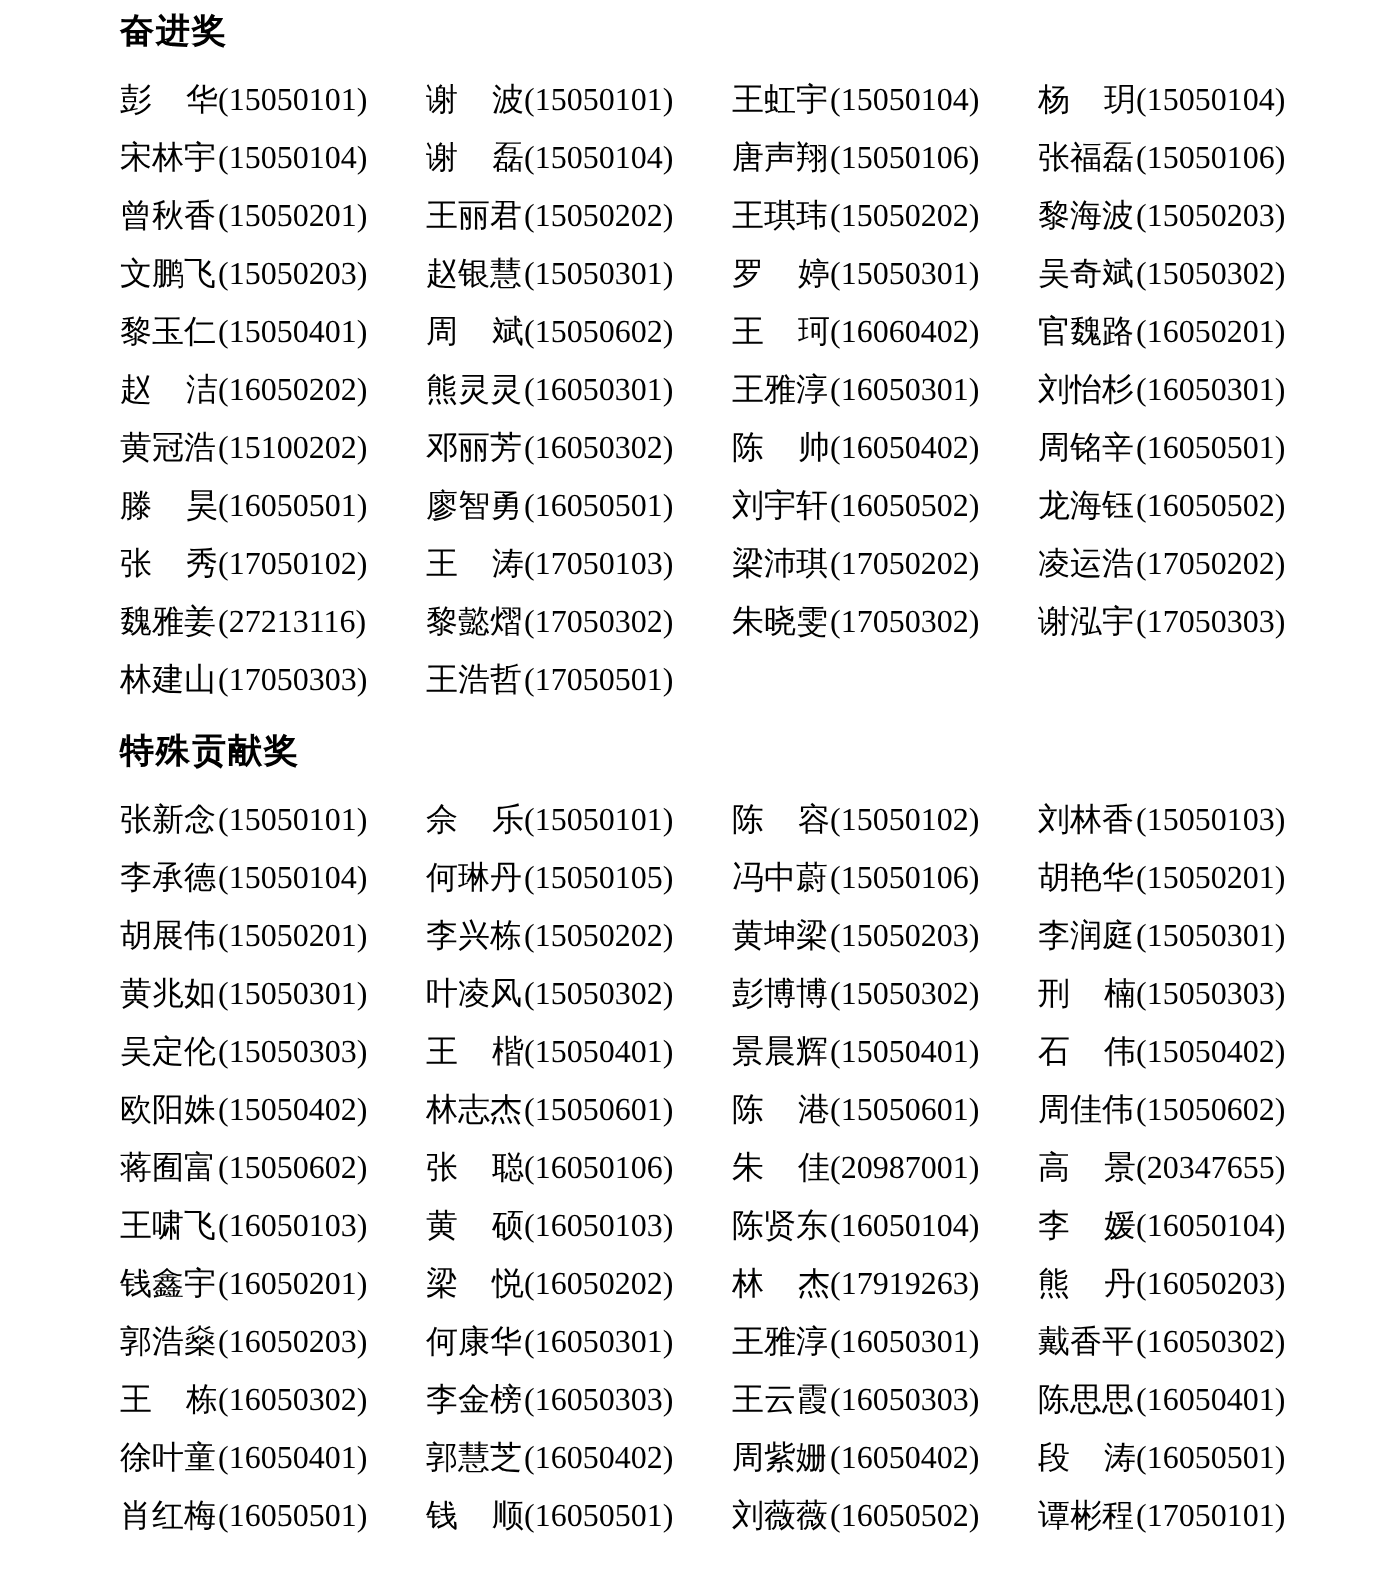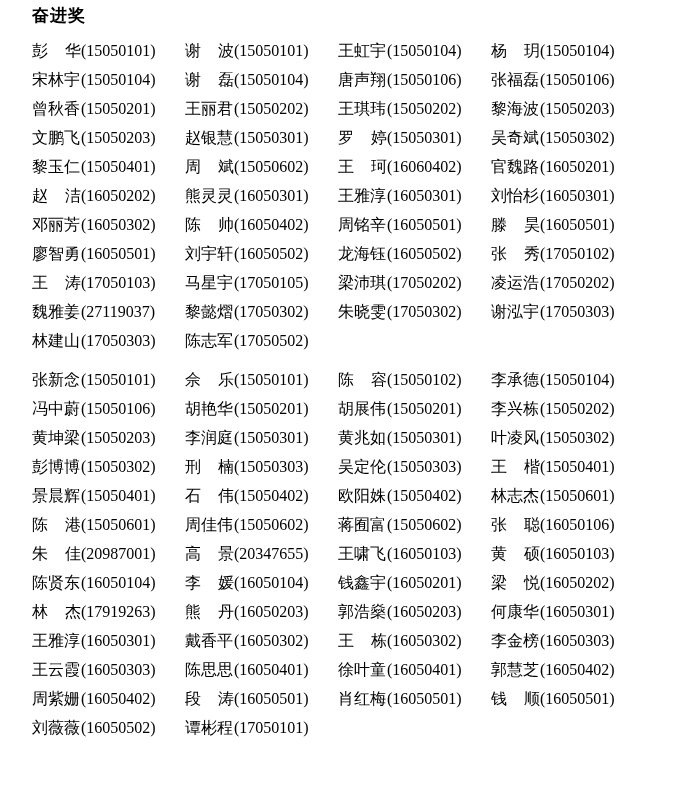--- a/index.html
+++ b/index.html
@@ -11,21 +11,21 @@
     width: 695px;
     height: 795px;
     overflow: hidden;
     color: #000000;
     font-family: "Liberation Serif", "DejaVu Serif", serif;
   }
   .page {
     box-sizing: border-box;
     width: 695px;
     height: 795px;
-    padding: 5px 10px 0 32px;
+    padding: 5px 10px 0 60px;
   }
   .section {
     margin: 0 0 10px 0;
   }
   .section-title {
     font-size: 17px;
     font-weight: bold;
     line-height: 22px;
     margin: 0 0 9px 0;
     letter-spacing: 1px;
@@ -174,20 +174,24 @@
   </div>
         <div class="entry">
     <span class="name">王雅淳</span>
     <span class="sid">(16050301)</span>
   </div>
         <div class="entry">
     <span class="name">刘怡杉</span>
     <span class="sid">(16050301)</span>
   </div>
         <div class="entry">
+    <span class="name">黄冠浩</span>
+    <span class="sid">(15100202)</span>
+  </div>
+        <div class="entry">
     <span class="name">邓丽芳</span>
     <span class="sid">(16050302)</span>
   </div>
         <div class="entry">
     <span class="name">
             <span>陈</span>
             <span>帅</span>
           </span>
     <span class="sid">(16050402)</span>
   </div>
@@ -222,81 +226,86 @@
     <span class="sid">(17050102)</span>
   </div>
         <div class="entry">
     <span class="name">
             <span>王</span>
             <span>涛</span>
           </span>
     <span class="sid">(17050103)</span>
   </div>
         <div class="entry">
-    <span class="name">马星宇</span>
-    <span class="sid">(17050105)</span>
-  </div>
-        <div class="entry">
     <span class="name">梁沛琪</span>
     <span class="sid">(17050202)</span>
   </div>
         <div class="entry">
     <span class="name">凌运浩</span>
     <span class="sid">(17050202)</span>
   </div>
         <div class="entry">
     <span class="name">魏雅姜</span>
-    <span class="sid">(27119037)</span>
+    <span class="sid">(27213116)</span>
   </div>
         <div class="entry">
     <span class="name">黎懿熠</span>
     <span class="sid">(17050302)</span>
   </div>
         <div class="entry">
     <span class="name">朱晓雯</span>
     <span class="sid">(17050302)</span>
   </div>
         <div class="entry">
     <span class="name">谢泓宇</span>
     <span class="sid">(17050303)</span>
   </div>
         <div class="entry">
     <span class="name">林建山</span>
     <span class="sid">(17050303)</span>
   </div>
         <div class="entry">
-    <span class="name">陈志军</span>
-    <span class="sid">(17050502)</span>
+    <span class="name">王浩哲</span>
+    <span class="sid">(17050501)</span>
   </div>
       </div>
   </div>
 
   <div class="section">
+    <h2 class="section-title">特殊贡献奖</h2>
     <div class="award-list">
         <div class="entry">
     <span class="name">张新念</span>
     <span class="sid">(15050101)</span>
   </div>
         <div class="entry">
     <span class="name">
             <span>佘</span>
             <span>乐</span>
           </span>
     <span class="sid">(15050101)</span>
   </div>
         <div class="entry">
     <span class="name">
             <span>陈</span>
             <span>容</span>
           </span>
     <span class="sid">(15050102)</span>
   </div>
         <div class="entry">
+    <span class="name">刘林香</span>
+    <span class="sid">(15050103)</span>
+  </div>
+        <div class="entry">
     <span class="name">李承德</span>
     <span class="sid">(15050104)</span>
+  </div>
+        <div class="entry">
+    <span class="name">何琳丹</span>
+    <span class="sid">(15050105)</span>
   </div>
         <div class="entry">
     <span class="name">冯中蔚</span>
     <span class="sid">(15050106)</span>
   </div>
         <div class="entry">
     <span class="name">胡艳华</span>
     <span class="sid">(15050201)</span>
   </div>
         <div class="entry">

